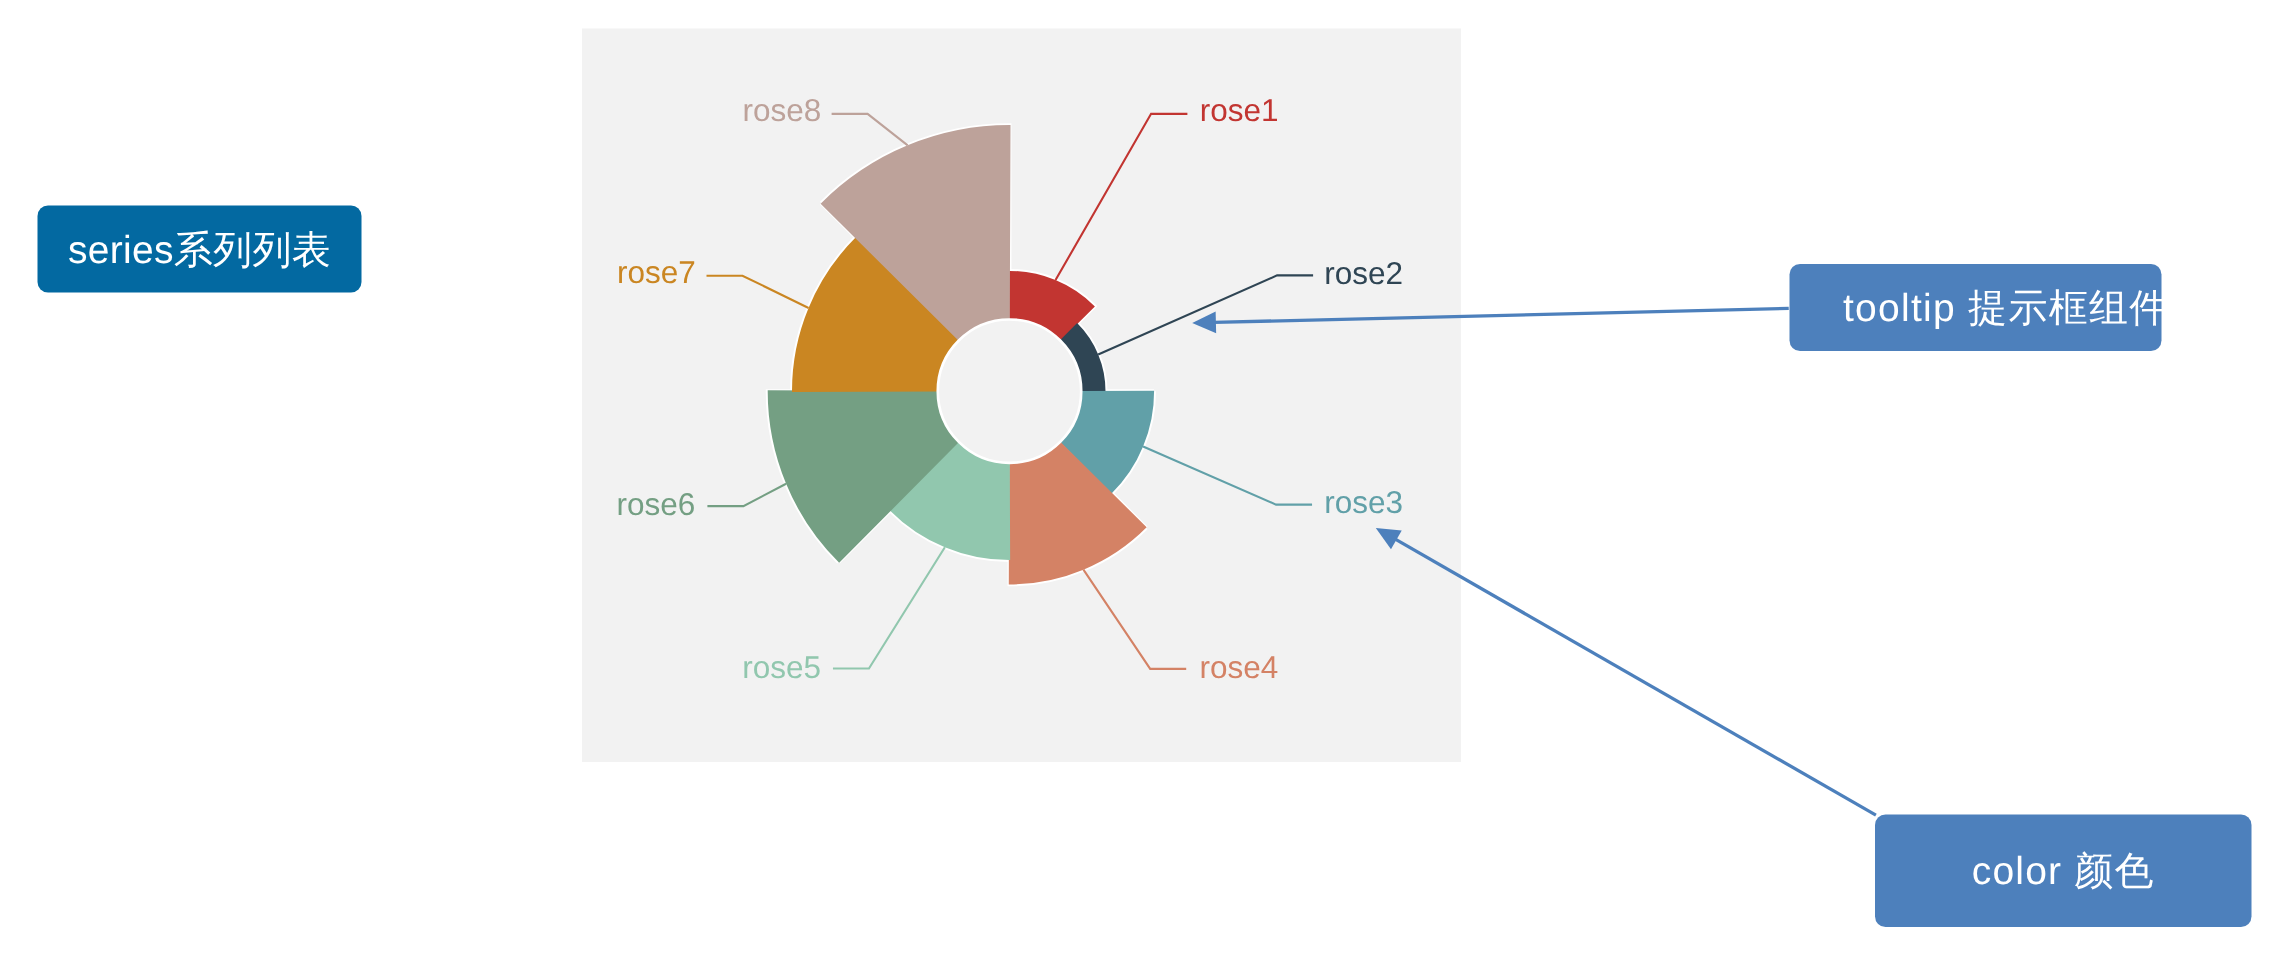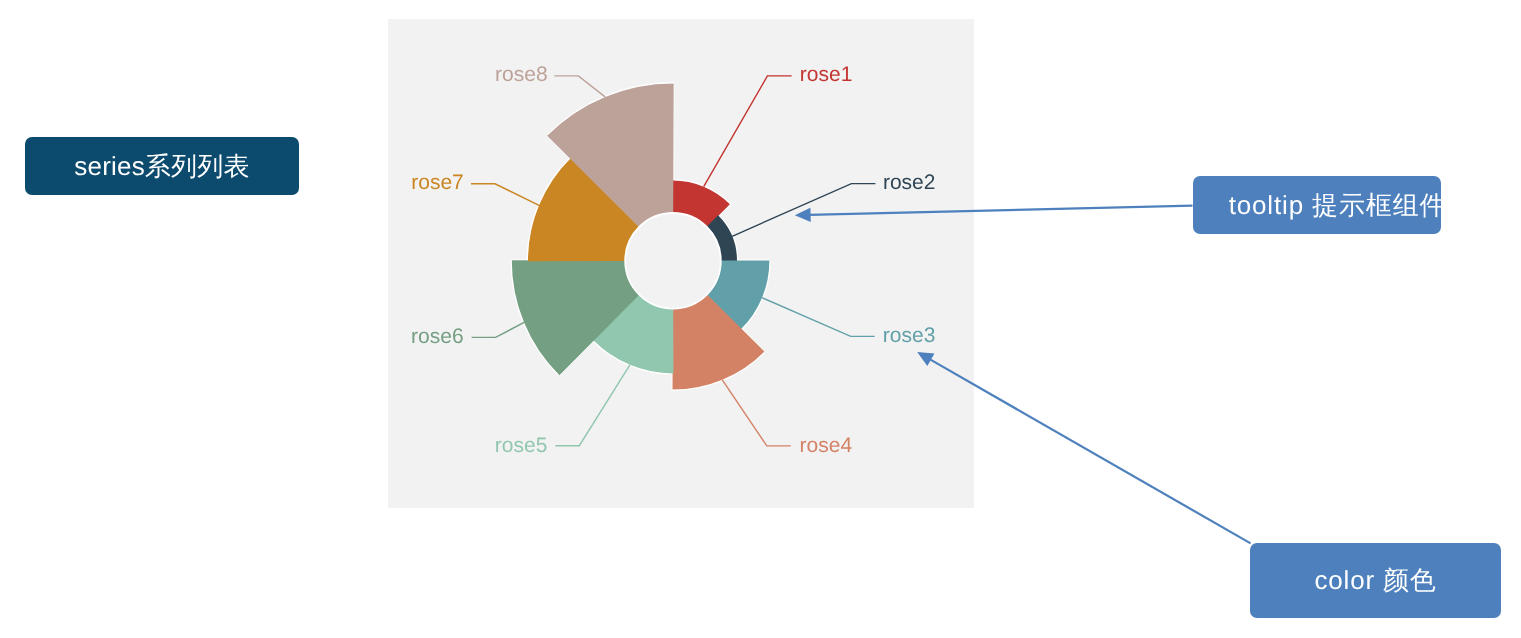--- a/index.html
+++ b/index.html
@@ -96,21 +96,21 @@
       <text class="rose-label" x="463.8" y="182.2" fill="#ca8622" text-anchor="end" dominant-baseline="central" font-size="21" font-family="&quot;Liberation Sans&quot;, sans-serif">rose7</text>
       <text class="rose-label" x="547.6" y="74.1" fill="#bda29a" text-anchor="end" dominant-baseline="central" font-size="21" font-family="&quot;Liberation Sans&quot;, sans-serif">rose8</text>
     </g>
   </svg>
   <svg class="svg-layer" id="arrow-svg" width="1521" height="638">
       <line x1="1192.5" y1="205.6" x2="809.0957484761956" y2="214.95132320789767" stroke="#4d80bc" stroke-width="2.2"></line>
       <path d="M 794.8 215.3 L 810.4197449664863 207.71688934658567 L 810.770860057834 222.11260809184557 Z" fill="#4d80bc"></path>
       <line x1="1250.6" y1="543.4" x2="929.6016597989432" y2="359.1196091347262" stroke="#4d80bc" stroke-width="2.2"></line>
       <path d="M 917.2 352 L 934.4872315100231 353.62222893540445 L 927.3178348988304 366.1106136280465 Z" fill="#4d80bc"></path>
     </svg>
-  <div class="callout" id="callout-series" style="left: 25px; top: 137px; width: 274px; height: 58px; background: #0c4a6e; letter-spacing: 0.2px;">
+  <div class="callout" id="callout-series" style="left: 25px; top: 137px; width: 216px; height: 58px; background: #0369a1; letter-spacing: 0.2px;">
     <span class="callout-text">series系列列表</span>
   </div>
   <div class="callout" id="callout-tooltip" style="left: 1193px; top: 176px; width: 248px; height: 58px; background: rgb(77, 128, 188); letter-spacing: 0.85px; padding-left: 41px;">
     <span class="callout-text">tooltip 提示框组件</span>
   </div>
   <div class="callout" id="callout-color" style="left: 1250px; top: 543px; width: 251px; height: 75px; background: rgb(77, 128, 188); letter-spacing: 0.8px;">
     <span class="callout-text">color 颜色</span>
   </div>
 </div>
 

